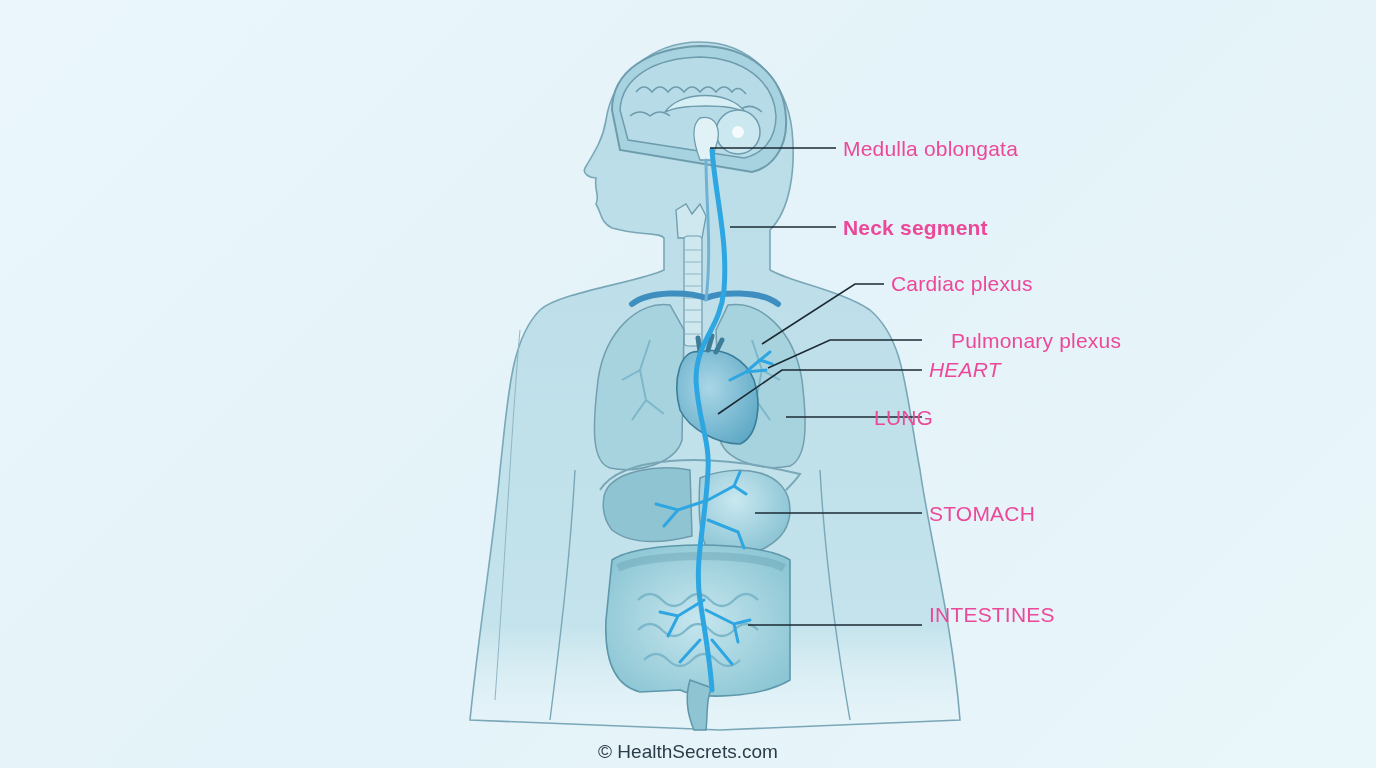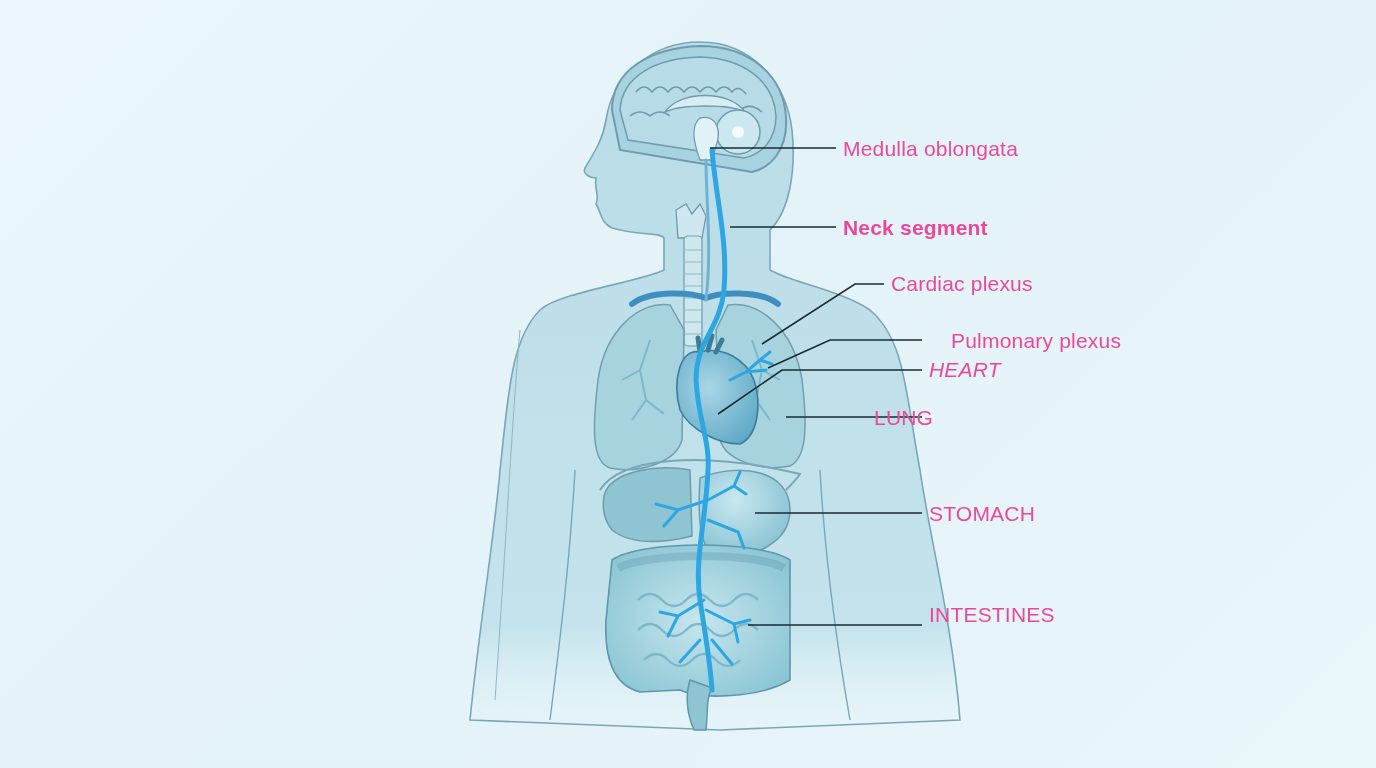--- a/index.html
+++ b/index.html
@@ -128,13 +128,16 @@
 
   <div class="label" style="left:843px; top:138px;">Medulla oblongata</div>
   <div class="label" style="left:843px; top:217px;font-weight:bold;">Neck segment</div>
   <div class="label" style="left:891px; top:273px;text-align:right;">Cardiac plexus</div>
   <div class="label" style="left:951px; top:330px;">Pulmonary plexus</div>
   <div class="label" style="left:929px; top:359px;font-style:italic;">HEART</div>
   <div class="label" style="left:874px; top:407px;">LUNG</div>
   <div class="label" style="left:929px; top:503px;text-align:center;">STOMACH</div>
   <div class="label" style="left:929px; top:604px;">INTESTINES</div>
 
+  <div class="credit">
+    <span>© HealthSecrets.com</span>
+  </div>
 </div>
 
 </body></html>

